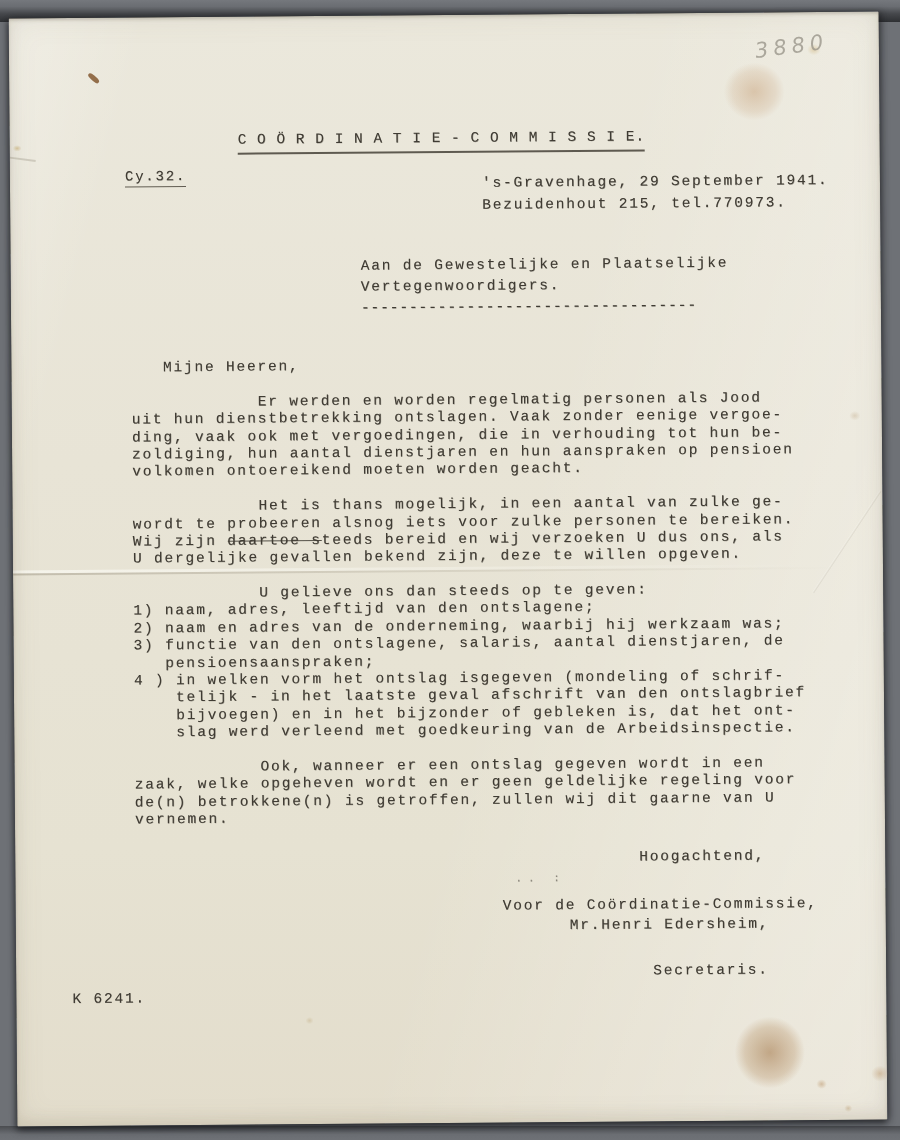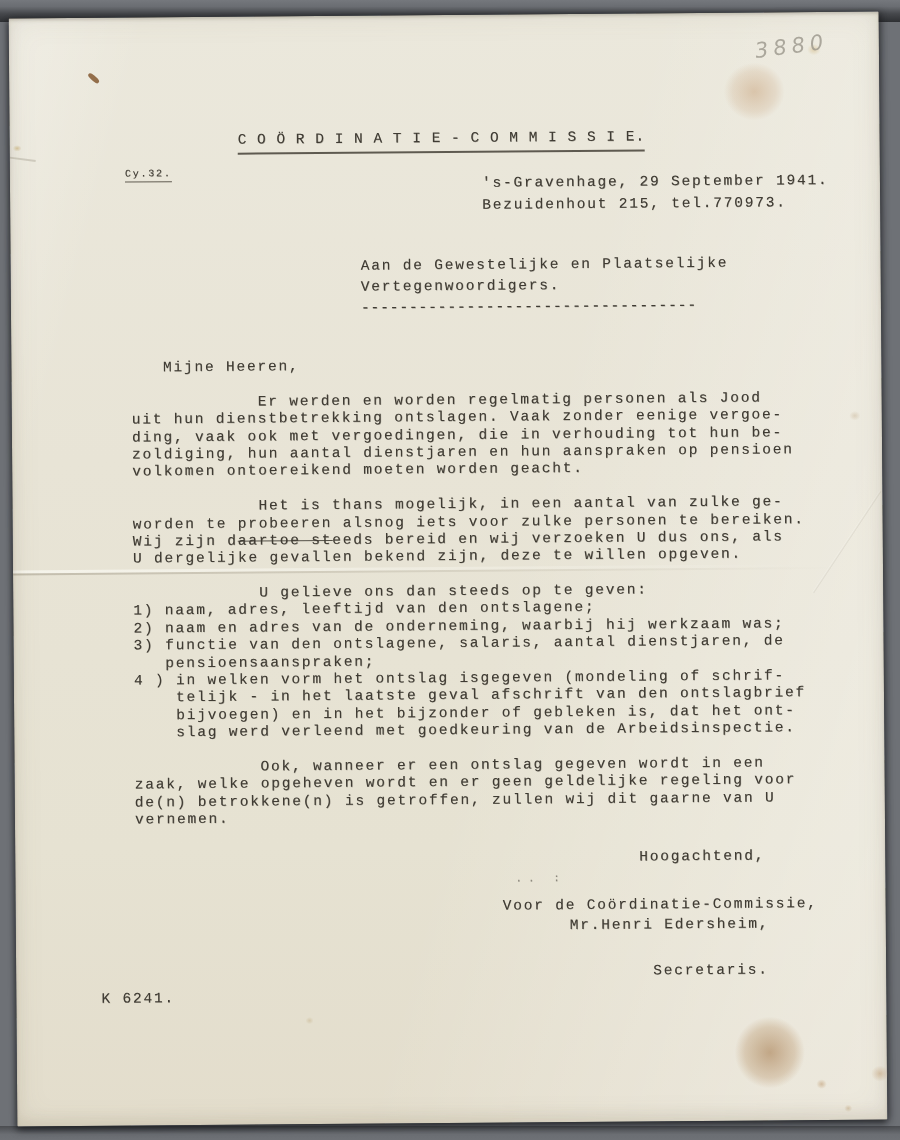--- a/index.html
+++ b/index.html
@@ -25,21 +25,21 @@
     box-shadow:0 4px 7px rgba(22,24,27,.55), 3px 0 7px rgba(22,24,27,.35), -2px 2px 5px rgba(22,24,27,.35);
     transform:rotate(-0.45deg);
     transform-origin:50% 50%;
     border-radius:1px;
   }
   .paper::after{
     content:"";position:absolute;inset:0;pointer-events:none;
     box-shadow:inset 0 2px 3px rgba(90,85,70,.25), inset 0 -6px 14px rgba(120,105,75,.12), inset 0 0 30px rgba(120,110,85,.10);
   }
   .ink{color:#3f3b33;text-shadow:0.4px 0.4px 0.6px rgba(64,60,52,.45);}
-  .t{position:absolute;font-size:10px;letter-spacing:1.8px;white-space:pre;}
+  .t{position:absolute;font-size:14px;letter-spacing:1.8px;white-space:pre;}
   .title{
     position:absolute;left:228px;top:115px;font-size:14.5px;letter-spacing:1px;white-space:pre;
     border-bottom:2px solid rgba(64,59,49,.82);padding-bottom:5px;
   }
   .ref{position:absolute;left:115px;top:151px;border-bottom:1.6px solid rgba(64,59,49,.8);padding-bottom:2px;}
   .dateline{position:absolute;left:472px;top:158px;}
   .dateline div{line-height:21.5px;}
   .recipient{position:absolute;left:350px;top:240px;}
   .recipient div{line-height:21px;}
   .dashes{letter-spacing:0.9px;}
@@ -118,21 +118,21 @@
     <div class="letter-body ink">
       <div class="bl">   Mijne Heeren,</div>
       <div class="bl"></div>
       <div class="bl">            Er werden en worden regelmatig personen als Jood</div>
       <div class="bl">uit hun dienstbetrekking ontslagen. Vaak zonder eenige vergoe-</div>
       <div class="bl">ding, vaak ook met vergoedingen, die in verhouding tot hun be-</div>
       <div class="bl">zoldiging, hun aantal dienstjaren en hun aanspraken op pensioen</div>
       <div class="bl">volkomen ontoereikend moeten worden geacht.</div>
       <div class="bl"></div>
       <div class="bl">            Het is thans mogelijk, in een aantal van zulke ge-</div>
-      <div class="bl"><span>worden te </span><span class="uw">probeeren</span><span> alsnog iets voor zulke personen te bereiken.</span></div>
+      <div class="bl"><span>wordt te </span><span class="uw">probeeren</span><span> alsnog iets voor zulke personen te bereiken.</span></div>
       <div class="bl">Wij zijn daartoe steeds bereid en wij verzoeken U dus ons, als</div>
       <div class="bl">U dergelijke gevallen bekend zijn, deze te willen opgeven.</div>
       <div class="bl"></div>
       <div class="bl">            U gelieve ons dan steeds op te geven:</div>
       <div class="bl">1) naam, adres, leeftijd van den ontslagene;</div>
       <div class="bl">2) naam en adres van de onderneming, waarbij hij werkzaam was;</div>
       <div class="bl">3) functie van den ontslagene, salaris, aantal dienstjaren, de</div>
       <div class="bl">   pensioensaanspraken;</div>
       <div class="bl">4 ) in welken vorm het ontslag isgegeven (mondeling of schrif-</div>
       <div class="bl">    telijk - in het laatste geval afschrift van den ontslagbrief</div>
@@ -144,15 +144,15 @@
       <div class="bl">de(n) betrokkene(n) is getroffen, zullen wij dit gaarne van U</div>
       <div class="bl">vernemen.</div>
     </div>
 
     <div class="abs-line ink" style="left:605px;top:835px;margin-left:19px;">Hoogachtend,</div>
     <div class="dots ink">.. :</div>
     <div class="abs-line ink" style="left:487px;top:883px;">Voor de Coördinatie-Commissie,</div>
     <div class="abs-line ink" style="left:554px;top:903px;">Mr.Henri Edersheim,</div>
     <div class="abs-line ink" style="left:637px;top:949px;text-align:center;">Secretaris.</div>
 
-    <div class="abs-line ink" style="left:85px;top:973px;">K 6241.</div>
+    <div class="abs-line ink" style="left:56px;top:973px;">K 6241.</div>
   </div>
 </div>
 
 </body></html>

